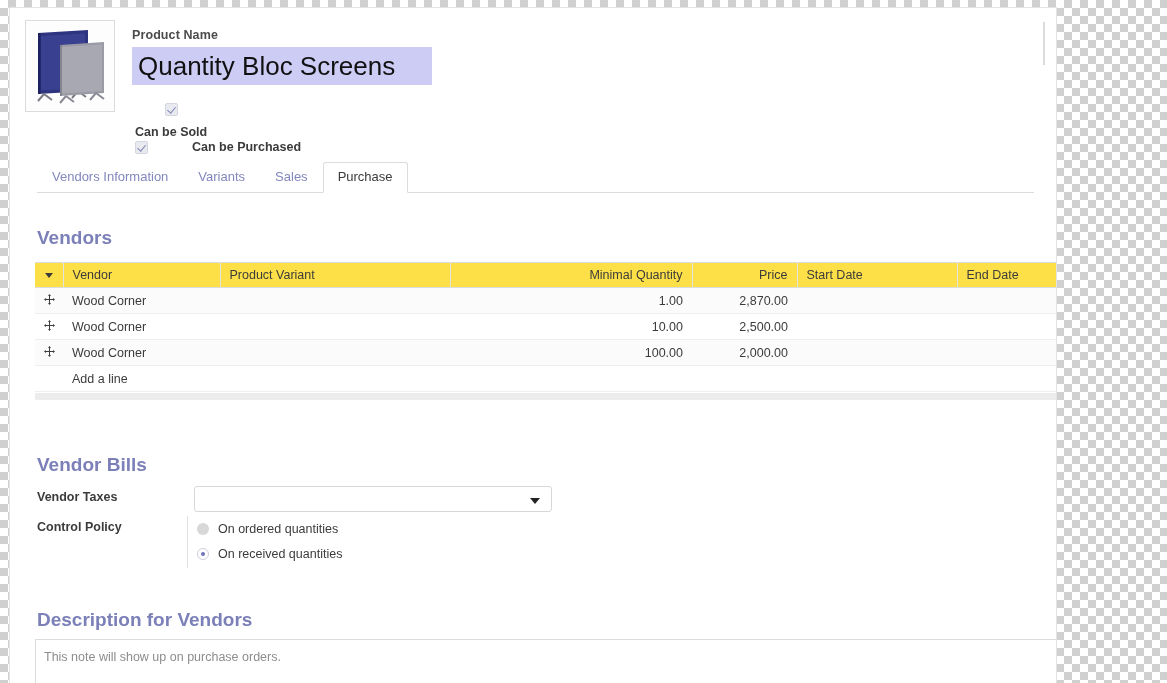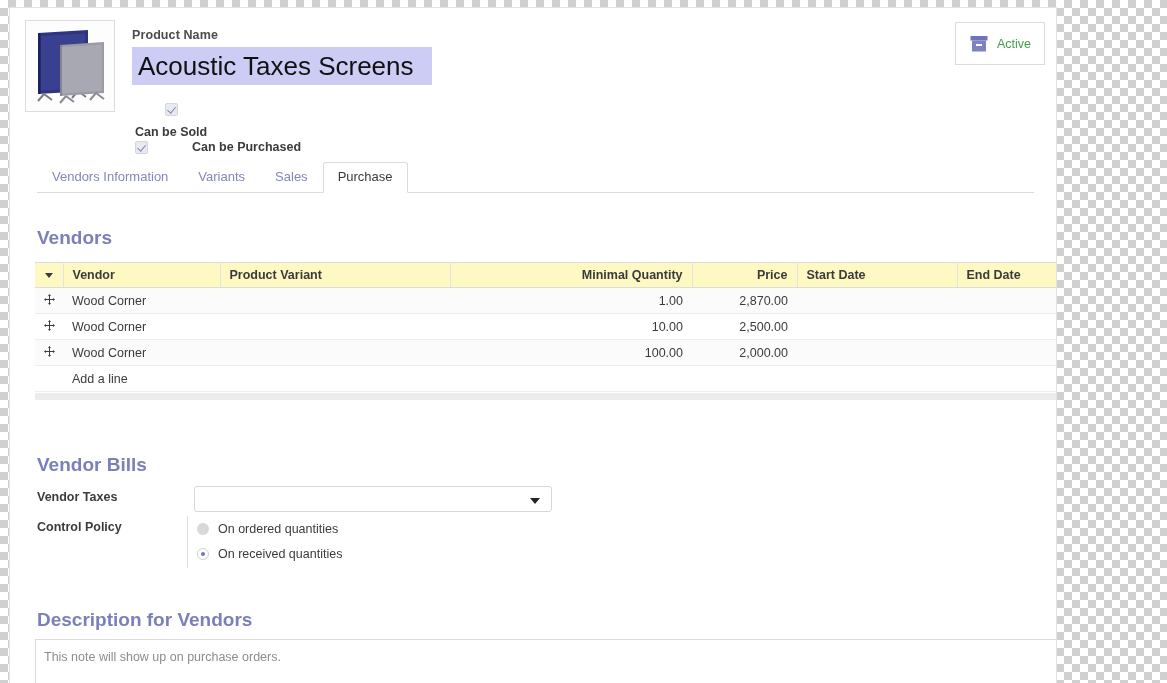--- a/index.html
+++ b/index.html
@@ -177,26 +177,26 @@
   .vtable {
     position: absolute;
     left: 25px;
     top: 254px;
     width: 1105px;
     border-collapse: collapse;
     font-size: 12.5px;
     table-layout: fixed;
   }
   .vtable th {
-    background: #fef9c3;
+    background: #fde047;
     border-top: 1px solid #dcdcdc;
     border-bottom: 1px solid #dcdcdc;
     border-right: 1px solid #e3e3e3;
     color: #3b3b3b;
-    font-weight: bold;
+    font-weight: normal;
     height: 25px;
     padding: 0 9px;
     text-align: left;
     white-space: nowrap;
     box-sizing: border-box;
   }
   .vtable th.num { text-align: right; }
   .vtable th.handlecol { width: 28px; padding: 0; text-align: center; }
   .vtable th.lastcol { border-right: none; }
   .vtable td {
@@ -346,41 +346,33 @@
       <polygon points="36,26 76,23.5 76,70 36,72.5" fill="#a8a8b2"></polygon>
       <rect x="34" y="24" width="2" height="51" fill="#85858f"></rect>
 
       <path d="M40,75 L34,82 M40,75 L48,81" stroke="#8a8a94" stroke-width="2" fill="none"></path>
       <path d="M70,72 L64,79 M70,72 L78,78" stroke="#8a8a94" stroke-width="2" fill="none"></path>
     </svg>
   </div>
 
   <div class="name-block">
     <div class="field-label">Product Name</div>
-    <div class="name-input">Acoustic Taxes Screens</div>
+    <div class="name-input">Quantity Bloc Screens</div>
   </div>
 
   <div class="checkline l1">
     <span class="cbox"></span>
     <span class="clabel">Can be Sold</span>
   </div>
   <div class="checkline l2">
     <span class="cbox"></span>
     <span class="clabel">Can be Purchased</span>
   </div>
 
   <div class="statbar">
-    <div class="statbtn">
-      <svg width="20" height="20" viewBox="0 0 20 20">
-        <rect x="1.5" y="2" width="17" height="4.5" fill="#6f73b8"></rect>
-        <rect x="3" y="6.5" width="14" height="11" fill="#7e82c0"></rect>
-        <rect x="7" y="10" width="6" height="2" fill="#ffffff"></rect>
-      </svg>
-      <span class="stat-active">Active</span>
-    </div>
   </div>
 
   <div class="tabbar">
     <div class="tab">Vendors Information</div>
     <div class="tab">Variants</div>
     <div class="tab">Sales</div>
     <div class="tab active">Purchase</div>
   </div>
 
   <div class="section-title" id="vendors-title">Vendors</div>

